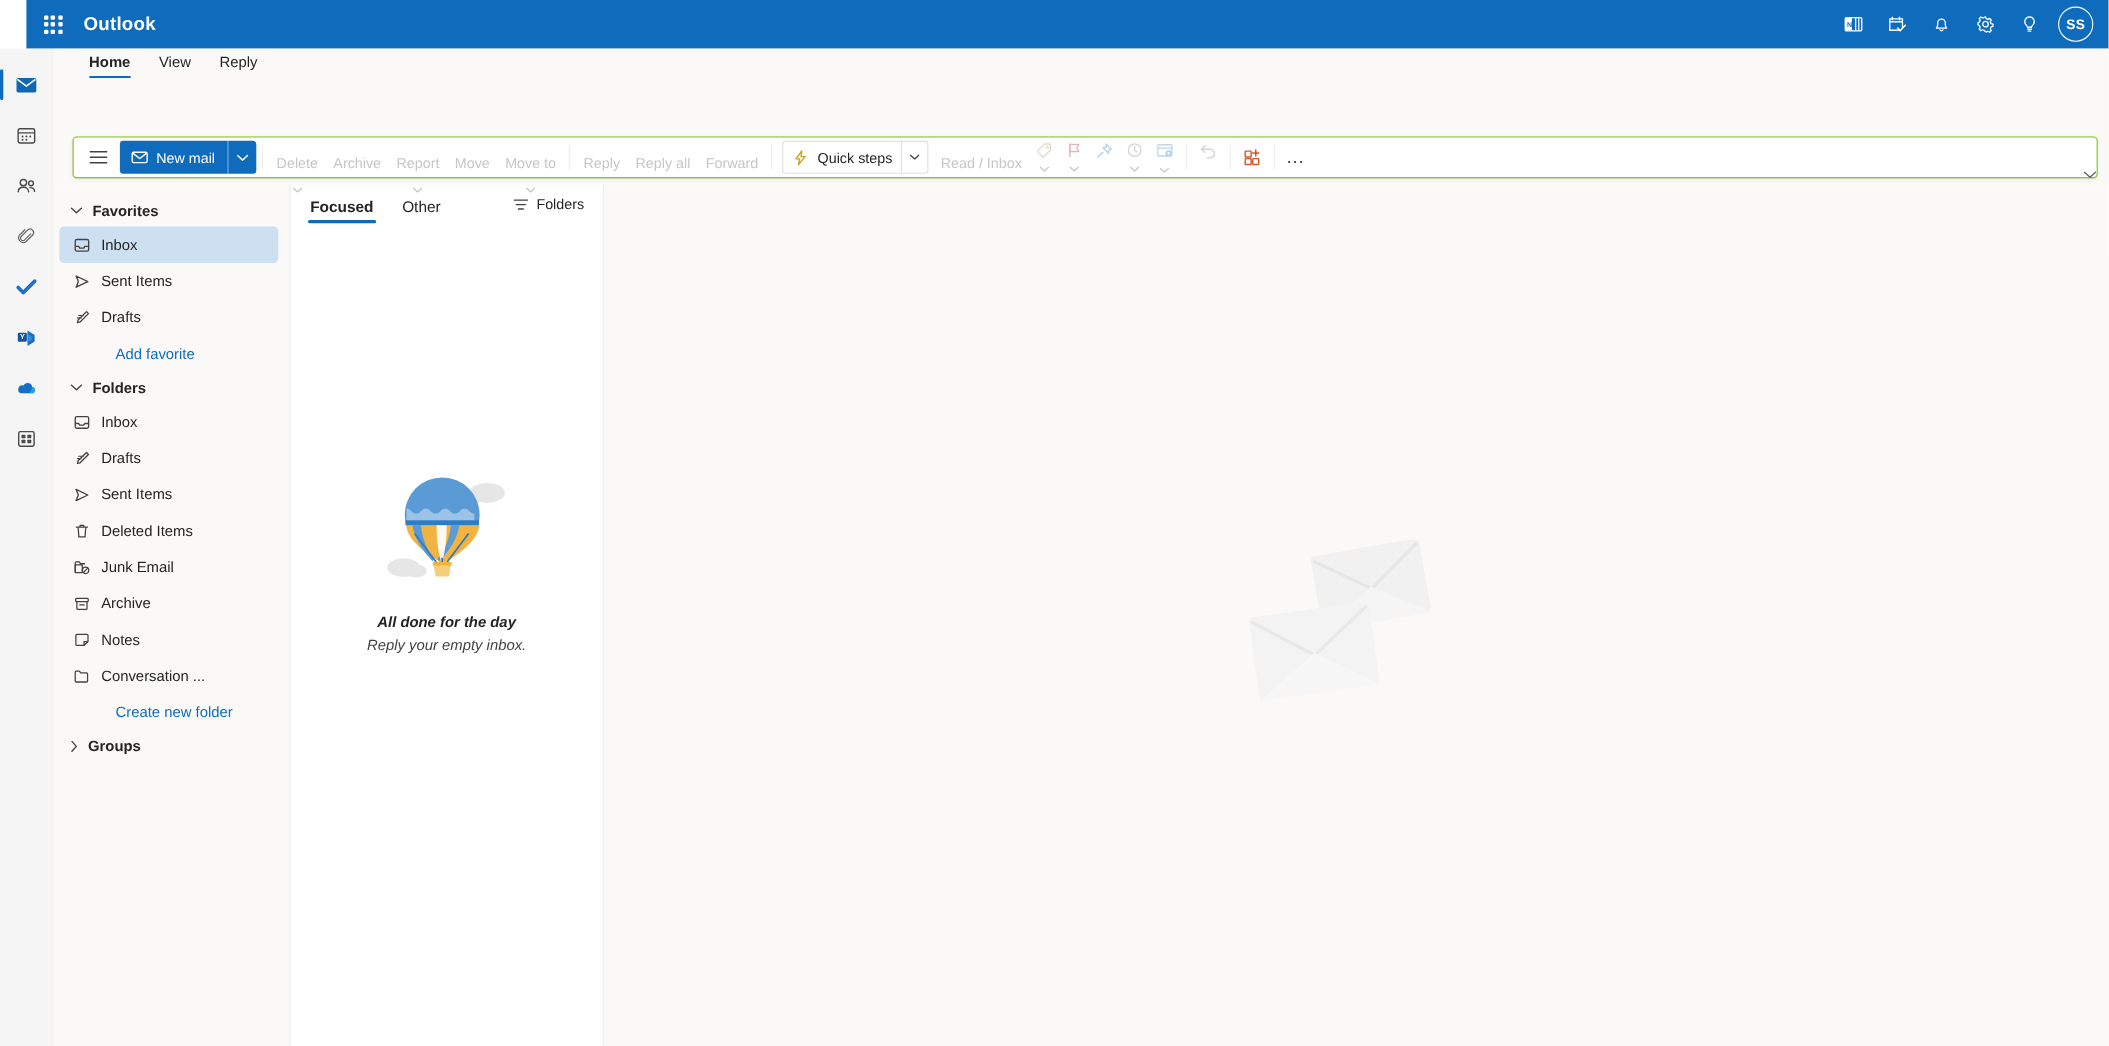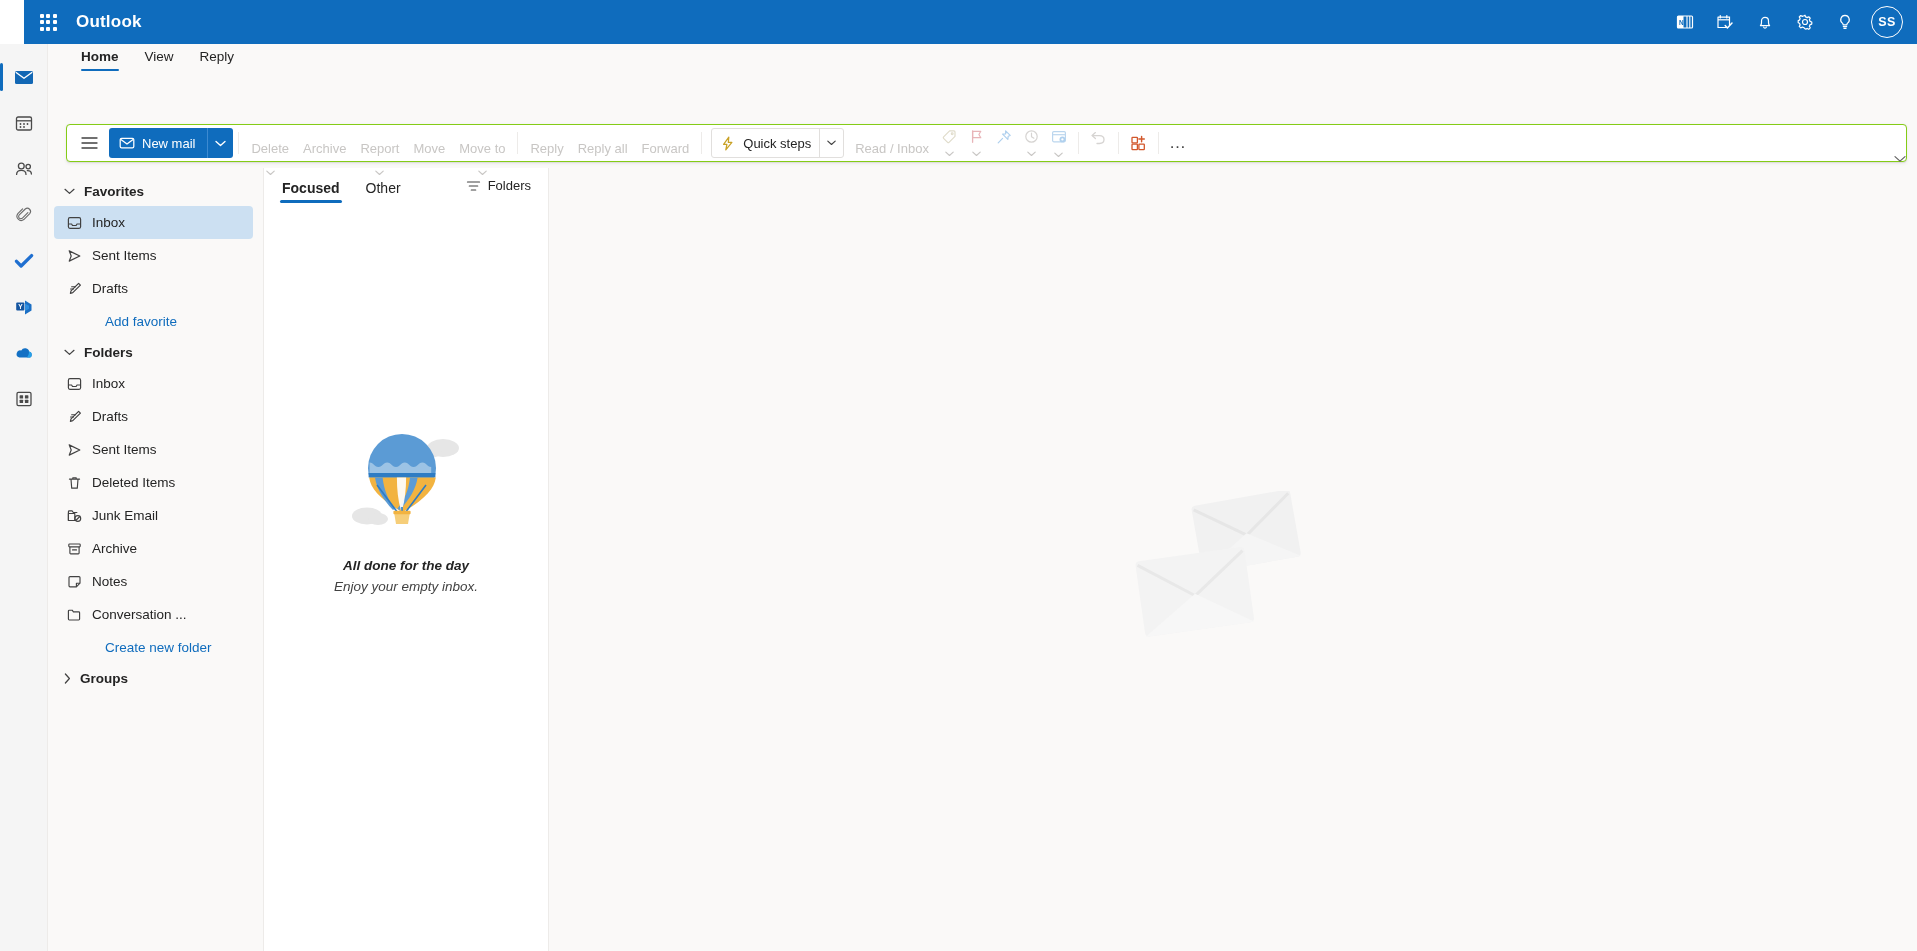--- a/index.html
+++ b/index.html
@@ -845,21 +845,21 @@
             <path d="M31.6 55.4c1.3 11.8 5.5 23.2 12.6 31.2l-2.2 1.4C31.6 77 25.5 66 24 55.4z" fill="#5B9BD5"></path>
             <path d="M59 55.4c-1.3 11.8-5.5 23.2-12.6 31.2l2.2 1.4C59 77 65.1 66 66.6 55.4z" fill="#5B9BD5"></path>
             <path d="M45.9 55.4h9.2c0 12.6-1.3 24.6-4.6 34.6-3.3-10-4.6-22-4.6-34.6z" fill="#FFFFFF" opacity=".92"></path>
 
             <path d="M26 63l21 28M75 63L54 91M51 90v-5" stroke="#2E7CC4" stroke-width="1.6" fill="none"></path>
 
             <path d="M43 90h16l-2 12H45z" fill="#F6CE79"></path>
             <rect x="42.4" y="88.8" width="17.2" height="3.4" rx="1" fill="#F2B340"></rect>
           </svg>
           <div class="empty-title">All done for the day</div>
-          <div class="empty-sub">Enjoy your empty inbox.</div>
+          <div class="empty-sub">Reply your empty inbox.</div>
         </div>
       </div>
 
       <div class="reading">
         <svg class="watermark" width="190" height="150" viewBox="0 0 190 150">
           <g transform="rotate(-10 95 55)">
             <rect x="68" y="10" width="100" height="68" rx="4" fill="#F1F1F1"></rect>
             <path d="M70 14l48 34 48-34" fill="none" stroke="#E6E6E6" stroke-width="3"></path>
             <path d="M68 78l50-32 50 32z" fill="#F5F5F5"></path>
           </g>

